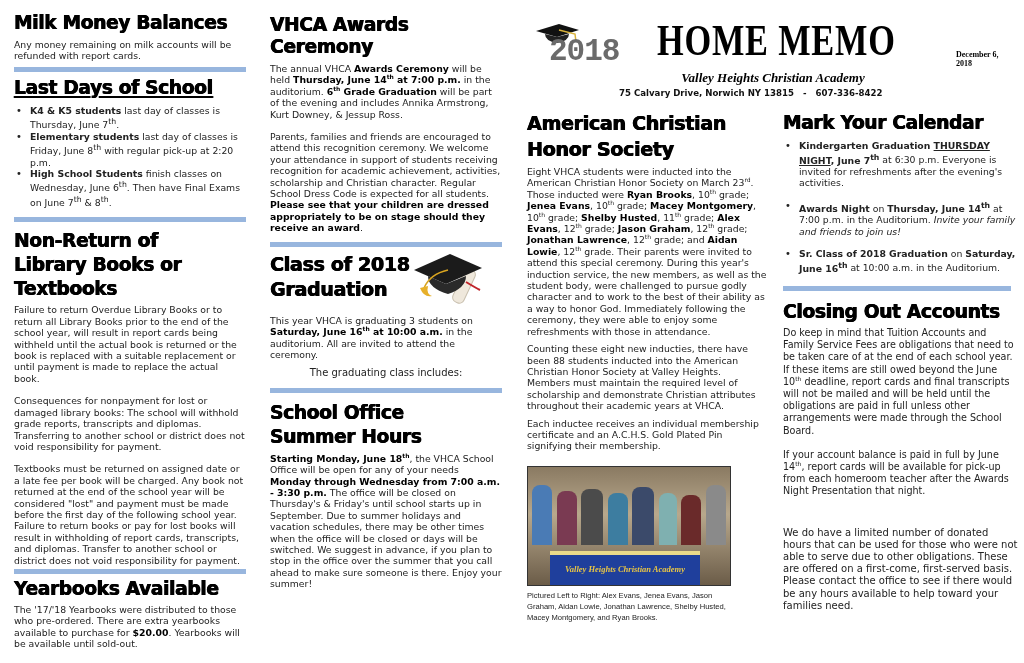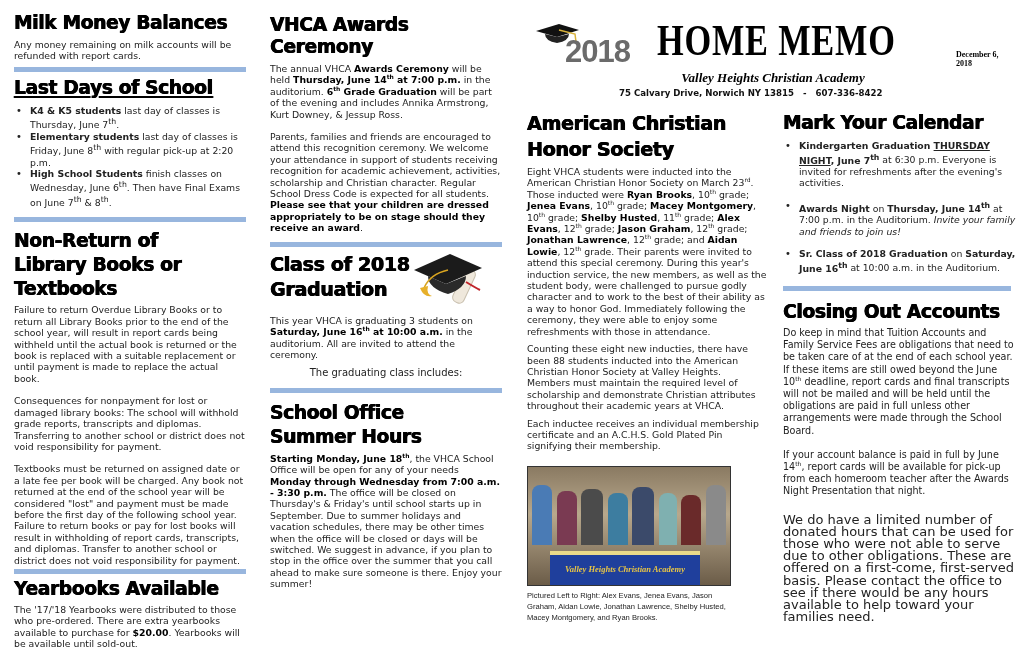--- a/index.html
+++ b/index.html
@@ -78,21 +78,21 @@
   <div class="h" style="margin-top:8px;line-height:24px">School Office Summer Hours</div>
   <div class="p" style="margin-top:4px"><b><span>Starting Monday, June 18</span><sup>th</sup></b><span>, the VHCA School Office will be open for any of your needs </span><b>Monday through Wednesday from 7:00 a.m. - 3:30 p.m.</b><span>  The office will be closed on Thursday's &amp; Friday's until school starts up in September.  Due to summer holidays and vacation schedules, there may be other times when the office will be closed or days will be switched.  We suggest in advance, if you plan to stop in the office over the summer that you call ahead to make sure someone is there.  Enjoy your summer!</span></div>
 </div>
 
 <div style="position:absolute;left:535px;top:14px;width:480px;height:90px">
   <svg style="position:absolute;left:0;top:8px" width="46" height="22" viewBox="0 0 46 22">
     <polygon points="1,9 24,2 44,8 22,15" fill="#111"></polygon>
     <path d="M10 12 q0 7 12 9 q12 -2 12 -9 L22 15 Z" fill="#222"></path>
     <path d="M24 8 L40 12 L41 20" stroke="#d8b23a" stroke-width="1.5" fill="none"></path>
   </svg>
-  <div style="position:absolute;left:30px;top:20px;font-family:Liberation Sans, sans-serif;font-weight:bold;font-size:31px;color:#6b6b6b;letter-spacing:-1px">2018</div>
+  <div style="position:absolute;left:14px;top:20px;font-family:Liberation Mono, monospace;font-weight:bold;font-size:31px;color:#6b6b6b;letter-spacing:-1px">2018</div>
   <div style="position:absolute;left:122px;top:2px;font-family:'Liberation Serif',serif;font-size:44px;line-height:50px;color:#000;transform:scaleX(0.78);transform-origin:left;letter-spacing:1px;font-weight:bold">HOME MEMO</div>
   <div style="position:absolute;left:421px;top:36px;font-family:'Liberation Serif',serif;font-size:8px;color:#000;font-weight:bold">December 6, 2018</div>
   <div style="position:absolute;left:118px;top:56px;width:240px;text-align:center;font-family:'Liberation Serif',serif;font-style:italic;font-weight:bold;font-size:13px;color:#000">Valley Heights Christian Academy</div>
   <div style="position:absolute;left:84px;top:74px;width:320px;font-size:8.6px;font-weight:bold;color:#111;white-space:pre"><span>75 Calvary Drive, Norwich NY 13815</span>   <span>-</span>   <span>607-336-8422</span></div>
 </div>
 
 <div class="col" id="c3" style="top:110px">
   <div class="h" style="line-height:26px;font-size:20px">American Christian Honor Society</div>
   <div class="p" style="margin-top:4px"><span>Eight VHCA students were inducted into the American Christian Honor Society on March 23</span><sup>rd</sup><span>.  Those inducted were </span><b>Ryan Brooks</b>, <span>10</span><sup>th</sup><span> grade; </span><b>Jenea Evans</b>, <span>10</span><sup>th</sup><span> grade; </span><b>Macey Montgomery</b>, <span>10</span><sup>th</sup><span> grade; </span><b>Shelby Husted</b>, <span>11</span><sup>th</sup><span> grade; </span><b>Alex Evans</b>, <span>12</span><sup>th</sup><span> grade; </span><b>Jason Graham</b>, <span>12</span><sup>th</sup><span> grade; </span><b>Jonathan Lawrence</b>, <span>12</span><sup>th</sup><span> grade; and </span><b>Aidan Lowie</b>, <span>12</span><sup>th</sup><span> grade.</span><span>  Their parents were invited to attend this special ceremony.  During this year's induction service, the new members, as well as the student body, were challenged to pursue godly character and to work to the best of their ability as a way to honor God.  Immediately following the ceremony, they were able to enjoy some refreshments with those in attendance.</span></div>
   <div class="p" style="margin-top:6px">Counting these eight new inducties, there have been 88 students inducted into the American Christian Honor Society at Valley Heights. Members must maintain the required level of scholarship and demonstrate Christian attributes throughout their academic years at VHCA.</div>
@@ -119,14 +119,14 @@
   <ul class="bl" style="margin-top:6px">
     <li><b><span>Kindergarten Graduation </span><u>THURSDAY NIGHT</u><span>, June 7</span><sup>th</sup></b><span> at 6:30 p.m.  Everyone is invited for refreshments after the evening's activities.</span></li>
     <li style="margin-top:11px"><b>Awards Night</b><span> on </span><b><span>Thursday, June 14</span><sup>th</sup></b><span> at 7:00 p.m. in the Auditorium.  </span><i>Invite your family and friends to join us!</i></li>
     <li style="margin-top:11px"><b>Sr. Class of 2018 Graduation</b><span> on </span><b><span>Saturday, June 16</span><sup>th</sup></b><span> at 10:00 a.m. in the Auditorium.</span></li>
   </ul>
   <div class="rule" style="margin-top:12px;width:228px"></div>
 
   <div class="h" style="margin-top:10px">Closing Out Accounts</div>
   <div class="p" style="margin-top:4px;font-size:9.6px;line-height:12.2px"><span>Do keep in mind that Tuition Accounts and Family Service Fees are obligations that need to be taken care of at the end of each school year.  If these items are still owed beyond the June 10</span><sup>th</sup><span> deadline, report cards and final transcripts will not be mailed and will be held until the obligations are paid in full unless other arrangements were made through the School Board.</span></div>
   <div class="p" style="margin-top:12px;font-size:9.6px;line-height:12.2px"><span>If your account balance is paid in full by June 14</span><sup>th</sup><span>, report cards will be available for pick-up from each homeroom teacher after the Awards Night Presentation that night.</span></div>
-  <div class="p" style="margin-top:16px;font-size:13px;line-height:12.2px">We do have a limited number of donated hours that can be used for those who were not able to serve due to other obligations.  These are offered on a first-come, first-served basis.  Please contact the office to see if there would be any hours available to help toward your families need.</div>
+  <div class="p" style="margin-top:29px;font-size:10px;line-height:12.2px">We do have a limited number of donated hours that can be used for those who were not able to serve due to other obligations.  These are offered on a first-come, first-served basis.  Please contact the office to see if there would be any hours available to help toward your families need.</div>
 </div>
 
 </body></html>

